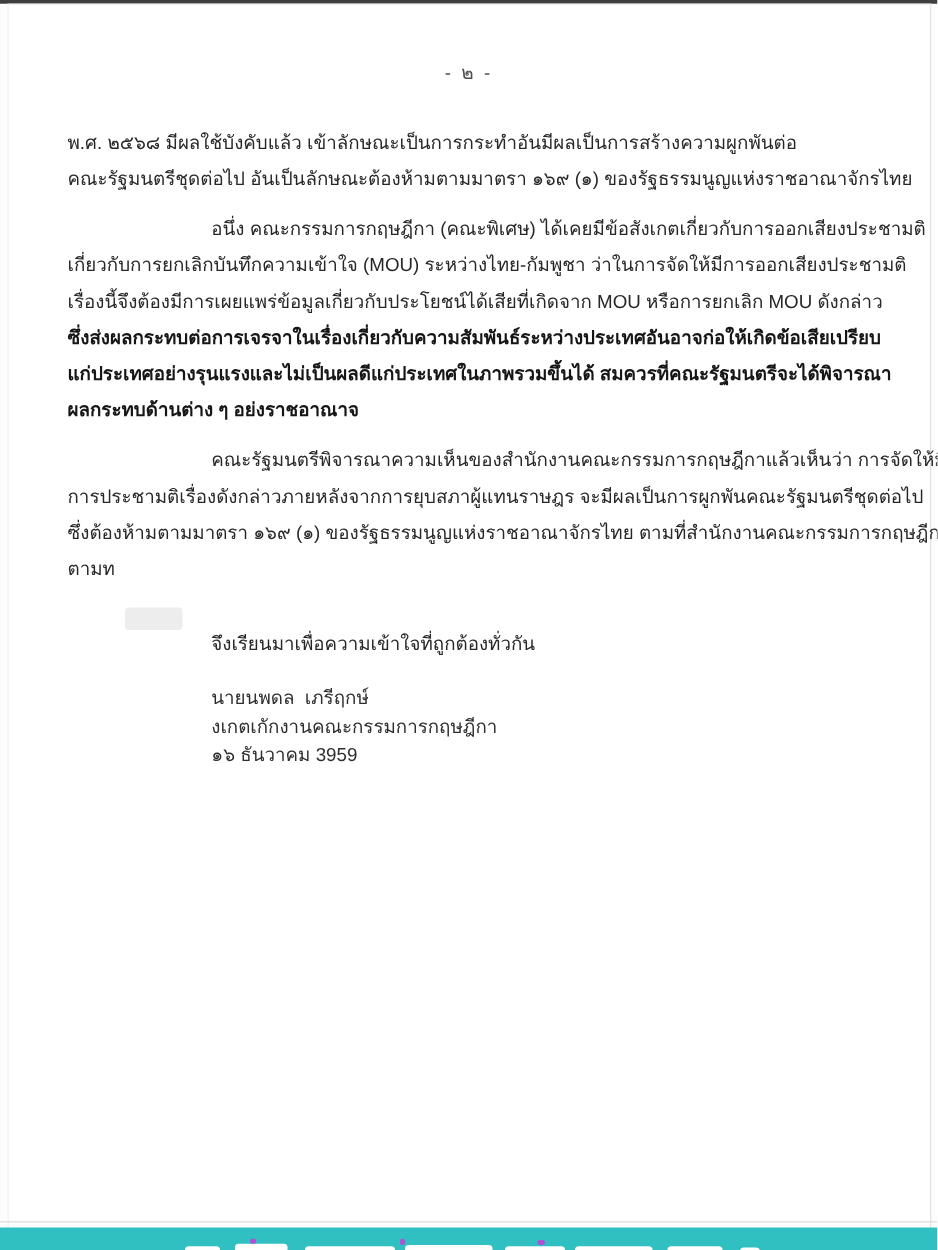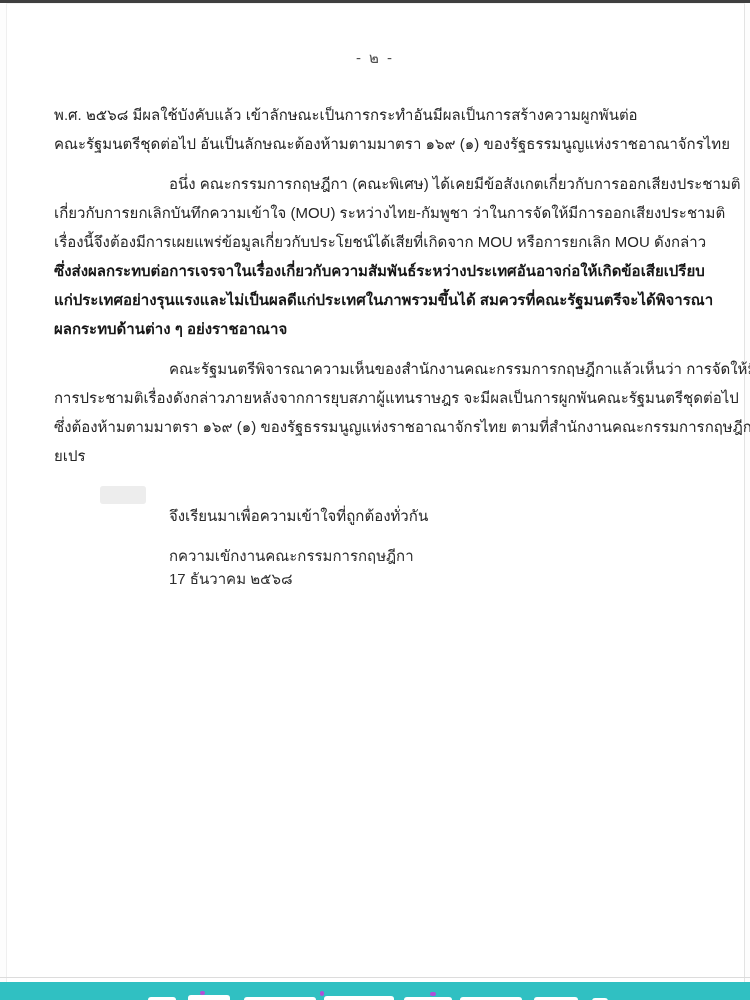--- a/index.html
+++ b/index.html
@@ -131,30 +131,31 @@
       <div class="line">เรื่องนี้จึงต้องมีการเผยแพร่ข้อมูลเกี่ยวกับประโยชน์ได้เสียที่เกิดจาก MOU หรือการยกเลิก MOU ดังกล่าว</div>
       <div class="line bold-line">ซึ่งส่งผลกระทบต่อการเจรจาในเรื่องเกี่ยวกับความสัมพันธ์ระหว่างประเทศอันอาจก่อให้เกิดข้อเสียเปรียบ</div>
       <div class="line bold-line">แก่ประเทศอย่างรุนแรงและไม่เป็นผลดีแก่ประเทศในภาพรวมขึ้นได้ สมควรที่คณะรัฐมนตรีจะได้พิจารณา</div>
       <div class="line bold-line">ผลกระทบด้านต่าง ๆ อย่งราชอาณาจ</div>
     </div>
 
     <div class="para">
       <div class="line first-line">คณะรัฐมนตรีพิจารณาความเห็นของสำนักงานคณะกรรมการกฤษฎีกาแล้วเห็นว่า การจัดให้มี</div>
       <div class="line">การประชามติเรื่องดังกล่าวภายหลังจากการยุบสภาผู้แทนราษฎร จะมีผลเป็นการผูกพันคณะรัฐมนตรีชุดต่อไป</div>
       <div class="line">ซึ่งต้องห้ามตามมาตรา ๑๖๙ (๑) ของรัฐธรรมนูญแห่งราชอาณาจักรไทย ตามที่สำนักงานคณะกรรมการกฤษฎีกา</div>
-      <div class="line">ยเปร</div>
+      <div class="line">ตามท</div>
     </div>
 
     <div class="para closing">
       <div class="line first-line">จึงเรียนมาเพื่อความเข้าใจที่ถูกต้องทั่วกัน</div>
     </div>
 
     <div class="signature-block">
-      <div class="sig-line">กความเขักงานคณะกรรมการกฤษฎีกา</div>
-      <div class="sig-line">17 ธันวาคม ๒๕๖๘</div>
+      <div class="sig-line sig-name">นายนพดล  เภรีฤกษ์</div>
+      <div class="sig-line">งเกตเกักงานคณะกรรมการกฤษฎีกา</div>
+      <div class="sig-line">๑๖ ธันวาคม 3959</div>
     </div>
   </div>
 
   <div class="scan-smudge"></div>
 
   <div class="page-bottom-line"></div>
 
   <div class="footer-bar">
     <div class="footer-glyphs">
       <span class="glyph-top" style="left:0px;   width:28px; height:5px;"></span>

